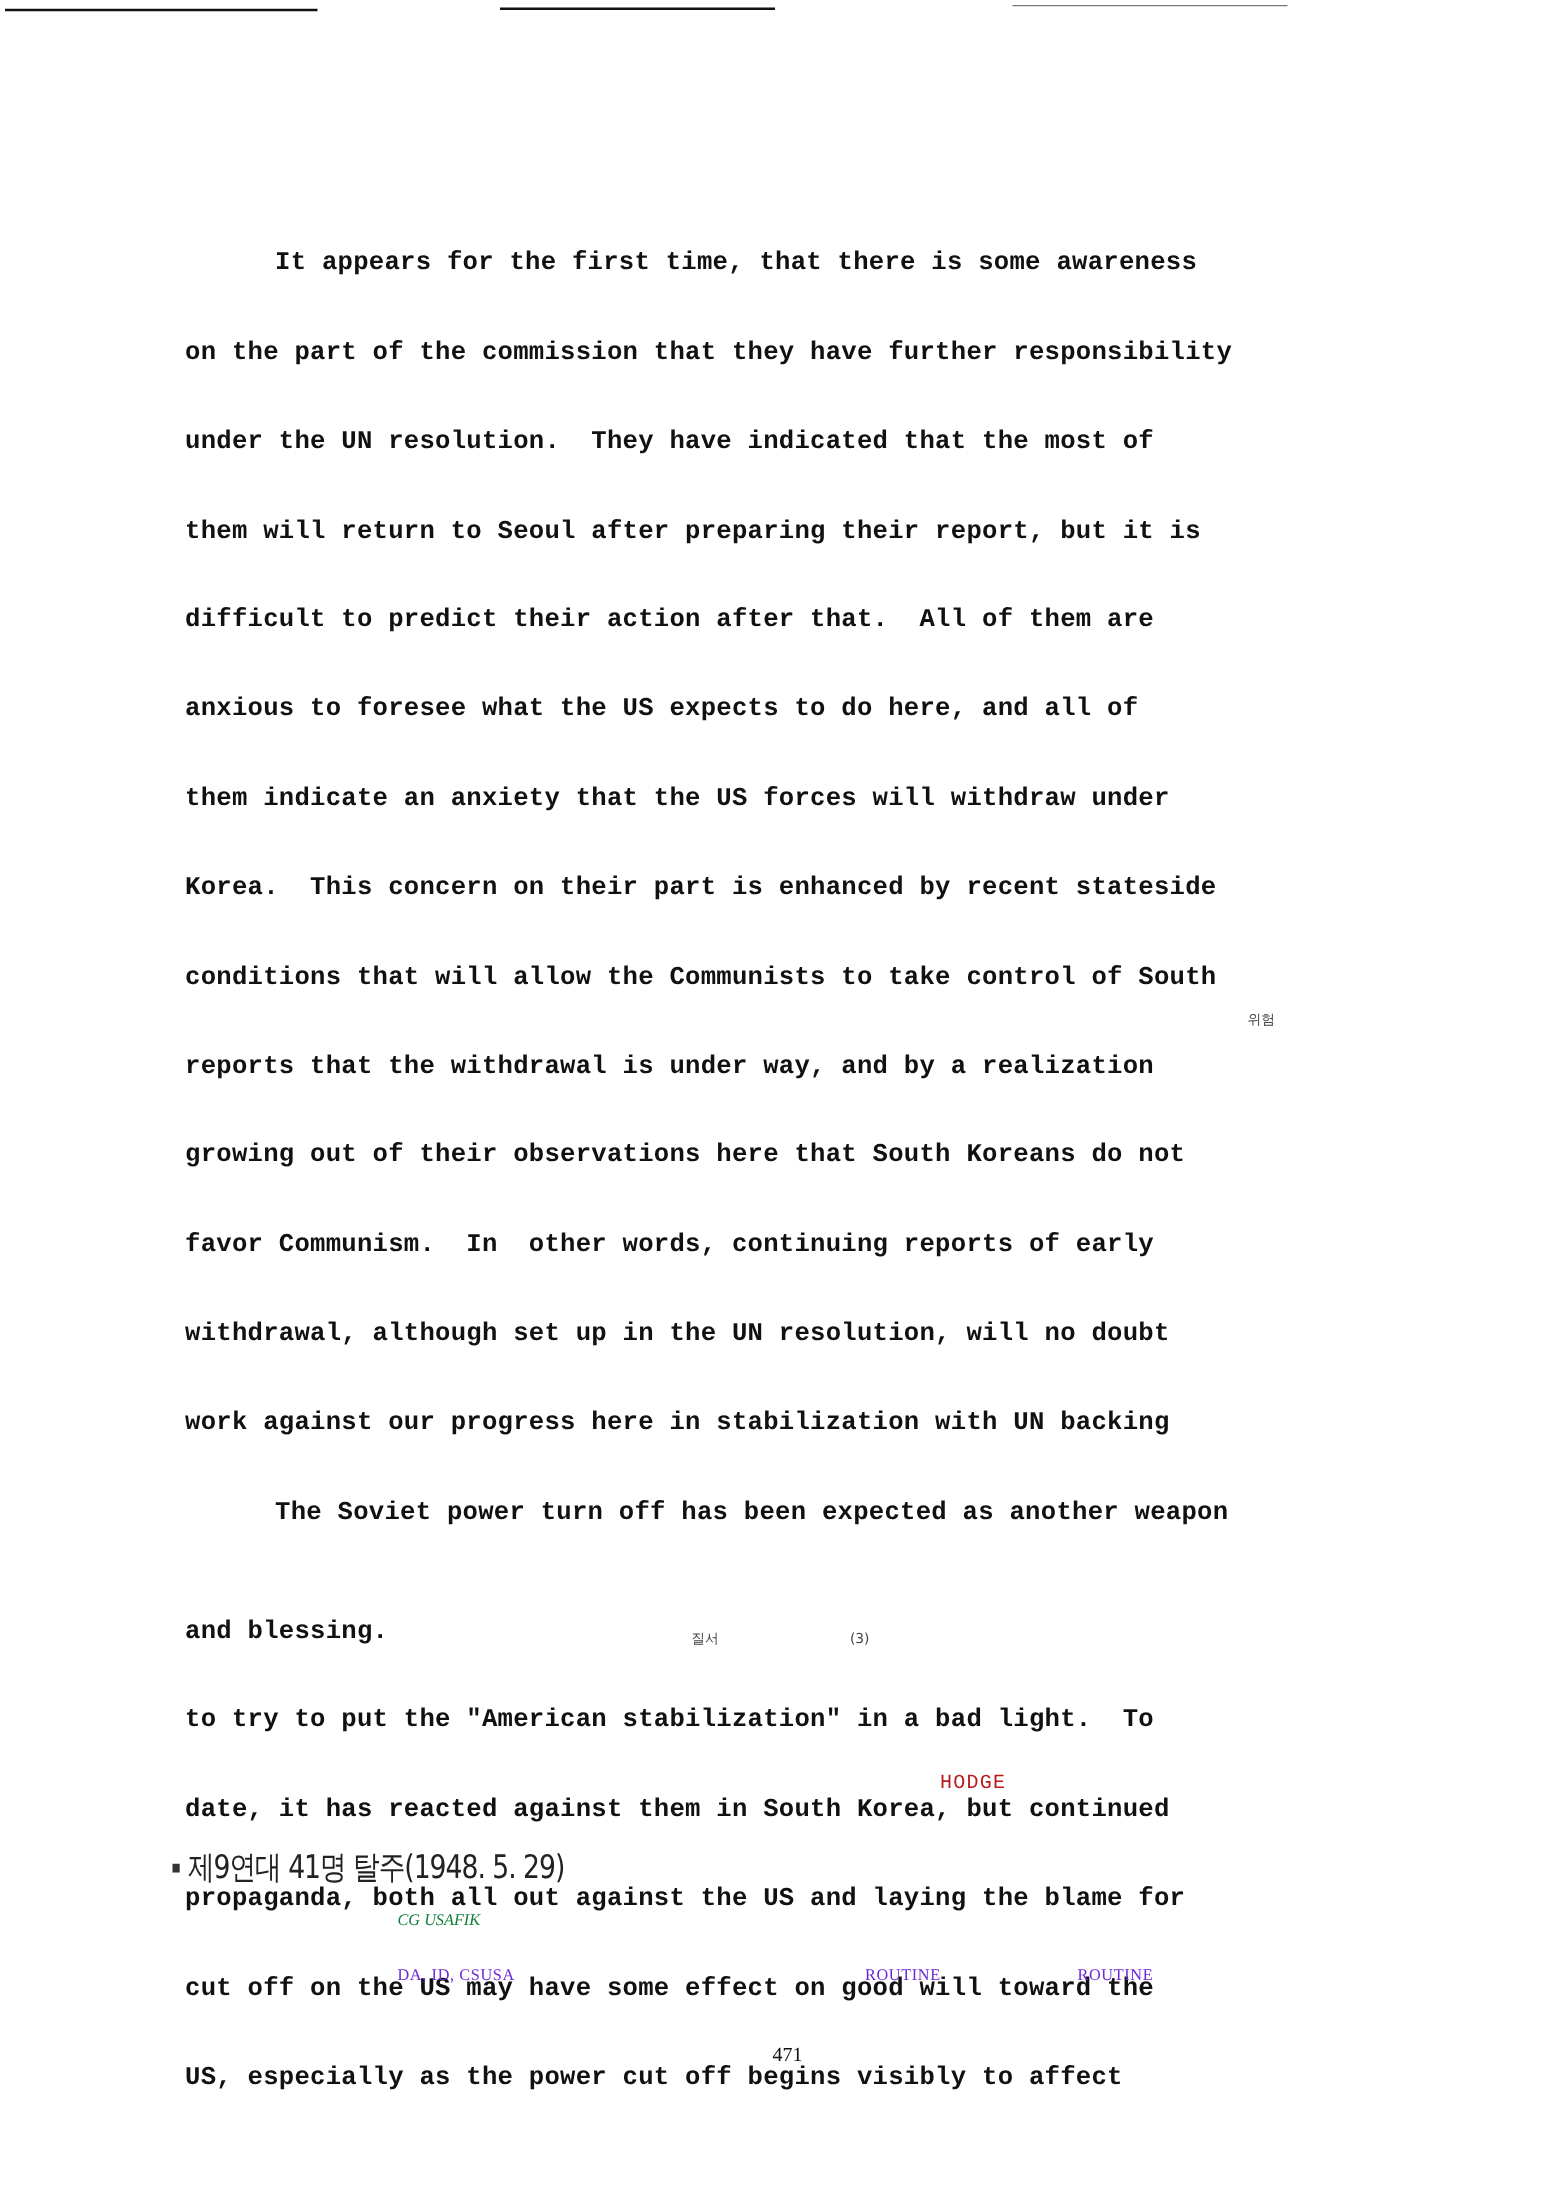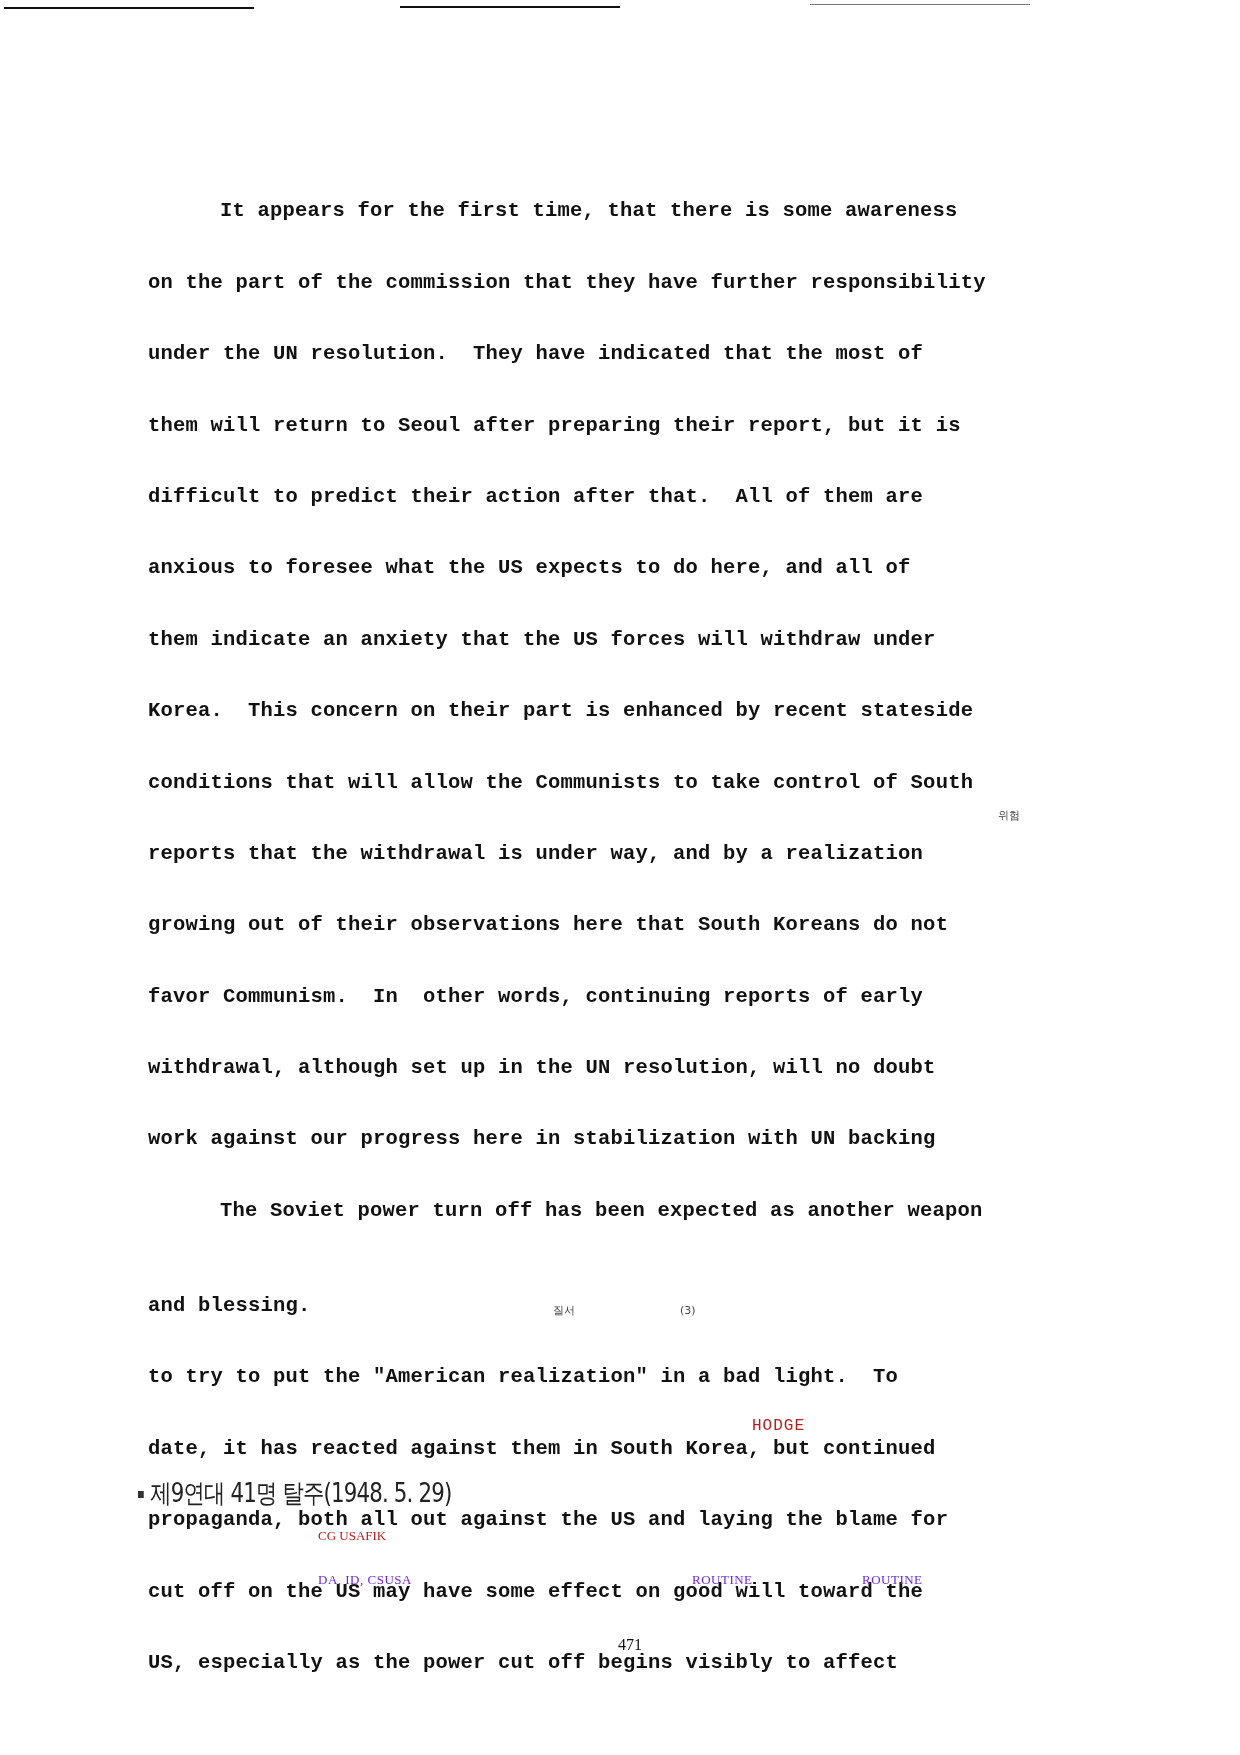--- a/index.html
+++ b/index.html
@@ -20,21 +20,21 @@
       font-family: "Liberation Mono", monospace; font-size: 16px; color: #b91c1c; letter-spacing: 1px;
     }
     .heading-ko {
       position: absolute; left: 138px; top: 1476px;
       font-family: "DejaVu Sans", sans-serif; font-size: 26px; color: #222; letter-spacing: -1px;
       transform: scaleX(0.82); transform-origin: left center;
     }
     .heading-ko .bullet { display: inline-block; width: 7px; height: 7px; background: #333; margin-right: 8px; vertical-align: middle; }
     .msg-from {
       position: absolute; left: 318px; top: 1528px;
-      font-family: "Liberation Serif", serif; font-size: 13px; color: #b91c1c;
+      font-family: "Liberation Serif", serif; font-size: 13px; color: #15803d; font-style: italic;
     }
     .msg-meta {
       position: absolute; top: 1572px;
       font-family: "Liberation Serif", serif; font-size: 13px; color: #6d28d9; letter-spacing: 0.5px;
     }
     .page-number {
       position: absolute; left: 618px; top: 1636px;
       font-family: "Liberation Serif", serif; font-size: 16px; color: #111;
     }
     .handmark { position: absolute; font-family: "DejaVu Sans", sans-serif; font-size: 11px; color: #444; }
@@ -60,21 +60,21 @@
     <span class="ln">Korea.  This concern on their part is enhanced by recent stateside</span>
     <span class="ln">conditions that will allow the Communists to take control of South</span>
     <span class="ln">reports that the withdrawal is under way, and by a realization</span>
     <span class="ln">growing out of their observations here that South Koreans do not</span>
     <span class="ln">favor Communism.  In  other words, continuing reports of early</span>
     <span class="ln">withdrawal, although set up in the UN resolution, will no doubt</span>
     <span class="ln">work against our progress here in stabilization with UN backing</span>
     <span class="ln indent">The Soviet power turn off has been expected as another weapon</span>
     
     <span class="ln">and blessing.</span>
-    <span class="ln">to try to put the "American realization" in a bad light.  To</span>
+    <span class="ln">to try to put the "American stabilization" in a bad light.  To</span>
     <span class="ln">date, it has reacted against them in South Korea, but continued</span>
     <span class="ln">propaganda, both all out against the US and laying the blame for</span>
     <span class="ln">cut off on the US may have some effect on good will toward the</span>
     <span class="ln">US, especially as the power cut off begins visibly to affect</span>
     
     
     
     
     
     

